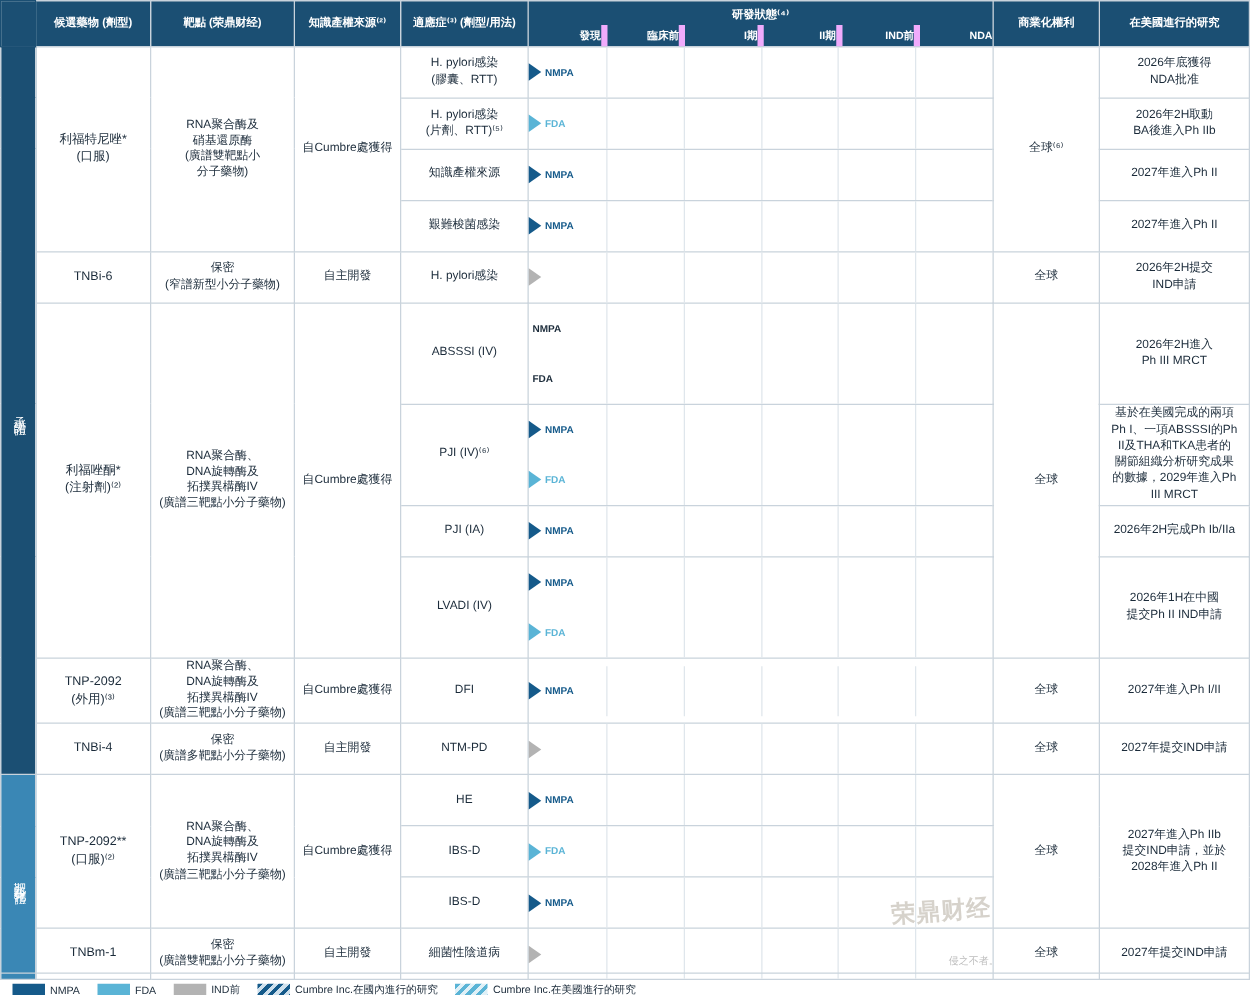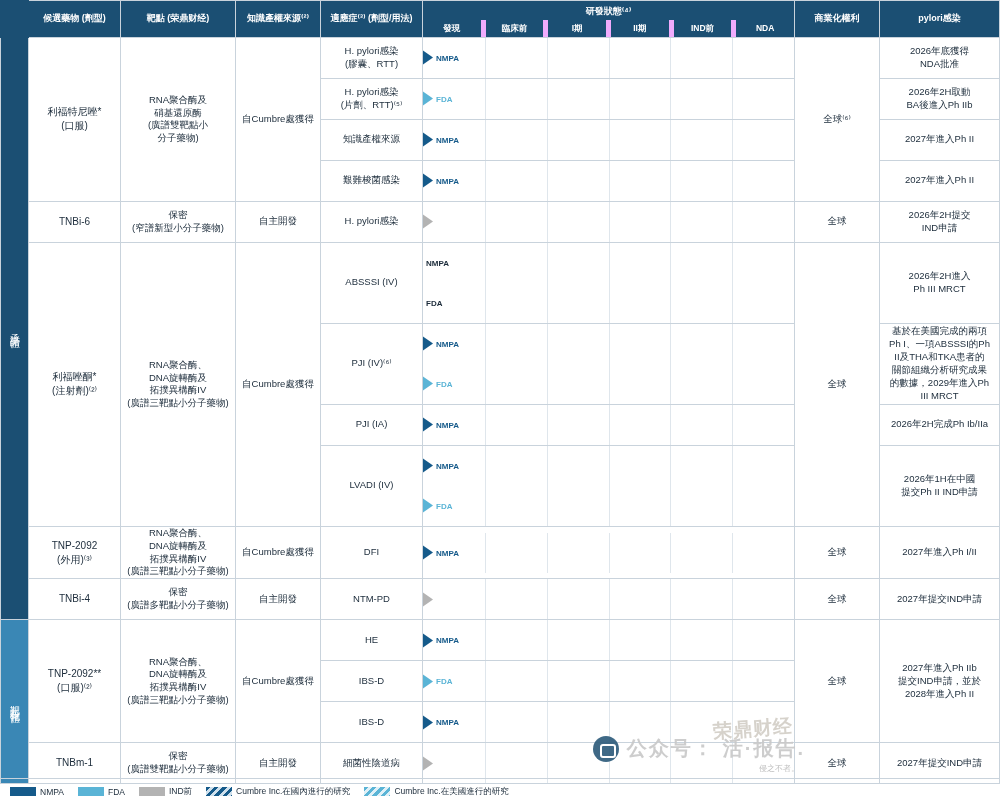--- a/index.html
+++ b/index.html
@@ -4,21 +4,21 @@
 <style>
   html,body{margin:0;padding:0;background:#fff;}
   body{width:1000px;height:804px;font-family:"Liberation Sans","DejaVu Sans",sans-serif;color:#1b2b3a;overflow:hidden;}
   #wrap{position:relative;width:823px;height:804px;}
 
   table.pipeline{border-collapse:collapse;table-layout:fixed;width:1000px;}
   table.pipeline td,table.pipeline th{border:1px solid #c9d3dc;vertical-align:middle;text-align:center;padding:0;}
   thead th{background:#1b4f73;color:#fff;font-weight:bold;font-size:9px;line-height:1.25;padding:3px 2px;}
   thead th.phasegroup{background:#1b4f73;padding:2px 0 0 0;}
   .phasegroup-title{font-size:9px;padding:3px 0 3px 0;}
-  .phase-sub-row{display:flex;}
+  .phase-sub-row{display:flex;text-align:right;}
   .phase-sub-row > div{flex:1 1 0;border-left:5px solid #f0abfc;font-size:8.5px;padding:3px 0;}
   .phase-sub-row > div:first-child{border-left:none;}
 
   .railcell{padding:0;width:16px;background:#1b4f73;color:#fff;}
   .railcell.light{background:#3a87b5;}
   .rail-txt{writing-mode:vertical-rl;text-orientation:upright;font-size:10px;letter-spacing:2px;line-height:1;margin:0 auto;}
 
   td.txt{font-size:9.5px;line-height:1.35;color:#1b2b3a;padding:3px 2px;}
   td.name{font-size:10px;line-height:1.4;}
 
@@ -83,21 +83,21 @@
           <div class="phase-sub-row" id="phase-subs">
               <div>發現</div>
               <div>臨床前</div>
               <div>I期</div>
               <div>II期</div>
               <div>IND前</div>
               <div>NDA</div>
             </div>
         </th>
         <th>商業化權利</th>
-        <th>pylori感染</th>
+        <th>在美國進行的研究</th>
       </tr>
     </thead>
     <tbody id="tbody">
         <tr>
           <td class="railcell" rowspan="14" style="background: rgb(27, 79, 115);">
             <div class="rail-txt">承諾體</div>
           </td>
           <td class="txt name" rowspan="4">利福特尼唑*<br>(口服)</td>
           <td class="txt " rowspan="4">RNA聚合酶及<br>硝基還原酶<br>(廣譜雙靶點小<br>分子藥物)</td>
           <td class="txt " rowspan="4">自Cumbre處獲得</td>
@@ -441,25 +441,20 @@
               </div>
             </div>
           </td>
           <td class="txt" rowspan="1">全球</td>
           <td class="txt" rowspan="1">2027年提交IND申請</td>
         </tr>
       </tbody>
   </table>
 
   <div id="wm3">荣鼎财经</div>
-  <div id="wm">
-    <span class="logo"></span>
-    <span class="wtext">公众号：</span>
-    <span class="wtext">活·报告.</span>
-  </div>
   <div id="wm2">侵之不者。</div>
 
   <div id="legend">
       <div class="lg">
         <span class="sw n"></span>
         <span>NMPA</span>
       </div>
       <div class="lg">
         <span class="sw f"></span>
         <span>FDA</span>

